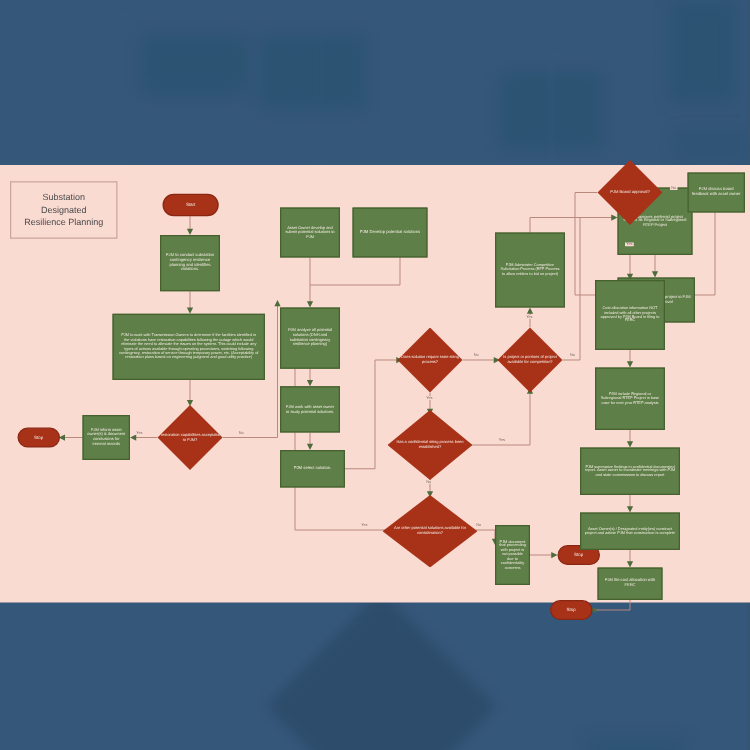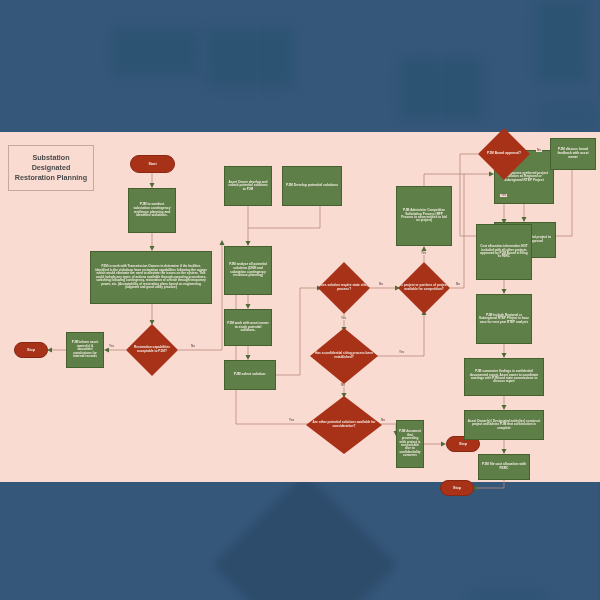--- a/index.html
+++ b/index.html
@@ -1,21 +1,21 @@
 <!DOCTYPE html>
 <html><head>
 <meta charset="utf-8">
 <style>
   html,body{margin:0;padding:0;}
   body{
     width:600px;height:600px;overflow:hidden;
     font-family:"Liberation Sans", sans-serif;
     background:#355573;
   }
-  #root{position:relative;width:598px;height:600px;font-weight:bold;}
+  #root{position:relative;width:598px;height:600px;}
 
   
   .desktop{position:absolute;inset:0;background:#35577a;overflow:hidden;}
   .blob{position:absolute;background:#2a5270;filter:blur(6px);opacity:.75;}
   .blob.outline{background:transparent;border:1px solid #3f6484;filter:blur(4px);opacity:.6;}
   .blob.diamond{background:#2c4a68;transform:rotate(45deg);filter:blur(5px);opacity:.85;}
 
   
   .canvas{
     position:absolute;left:0;top:132px;width:600px;height:350px;
@@ -175,21 +175,21 @@
       <polygon points="504,322 501.5,317 506.5,317"></polygon>
 
       <path d="M504 348 L504 356 L476 356"></path>
       <polygon points="472,356 477,353.5 477,358.5"></polygon>
     </svg>
 
     <div class="title-box" style="left:8px;top:13px;width:86px;height:46px;font-size:7.2px;">
       <div>
         <div>Substation</div>
         <div>Designated</div>
-        <div>Restoration Planning</div>
+        <div>Resilience Planning</div>
       </div>
     </div>
 
     <div class="node term" style="left:130px;top:23px;width:45px;height:18px;font-size:3.6px;">Start</div>
 
     <div class="node proc" style="left:128px;top:56px;width:48px;height:45px;font-size:3.3px;">PJM to conduct substation contingency resilience planning and identifies violations.</div>
 
     <div class="node proc" style="left:90px;top:119px;width:122px;height:53px;font-size:3.1px;padding:2px 4px;">PJM to work with Transmission Owners to determine if the facilities identified in the violations have restoration capabilities following the outage which would eliminate the need to alleviate the issues on the system.  This could include any types of actions available through operating procedures, switching following contingency, restoration of service through temporary power, etc.  (Acceptability of restoration plans based on engineering judgment and good utility practice)</div>
 
     <div class="node dec" style="left:126px;top:192px;width:52px;height:52px;font-size:3.2px;

